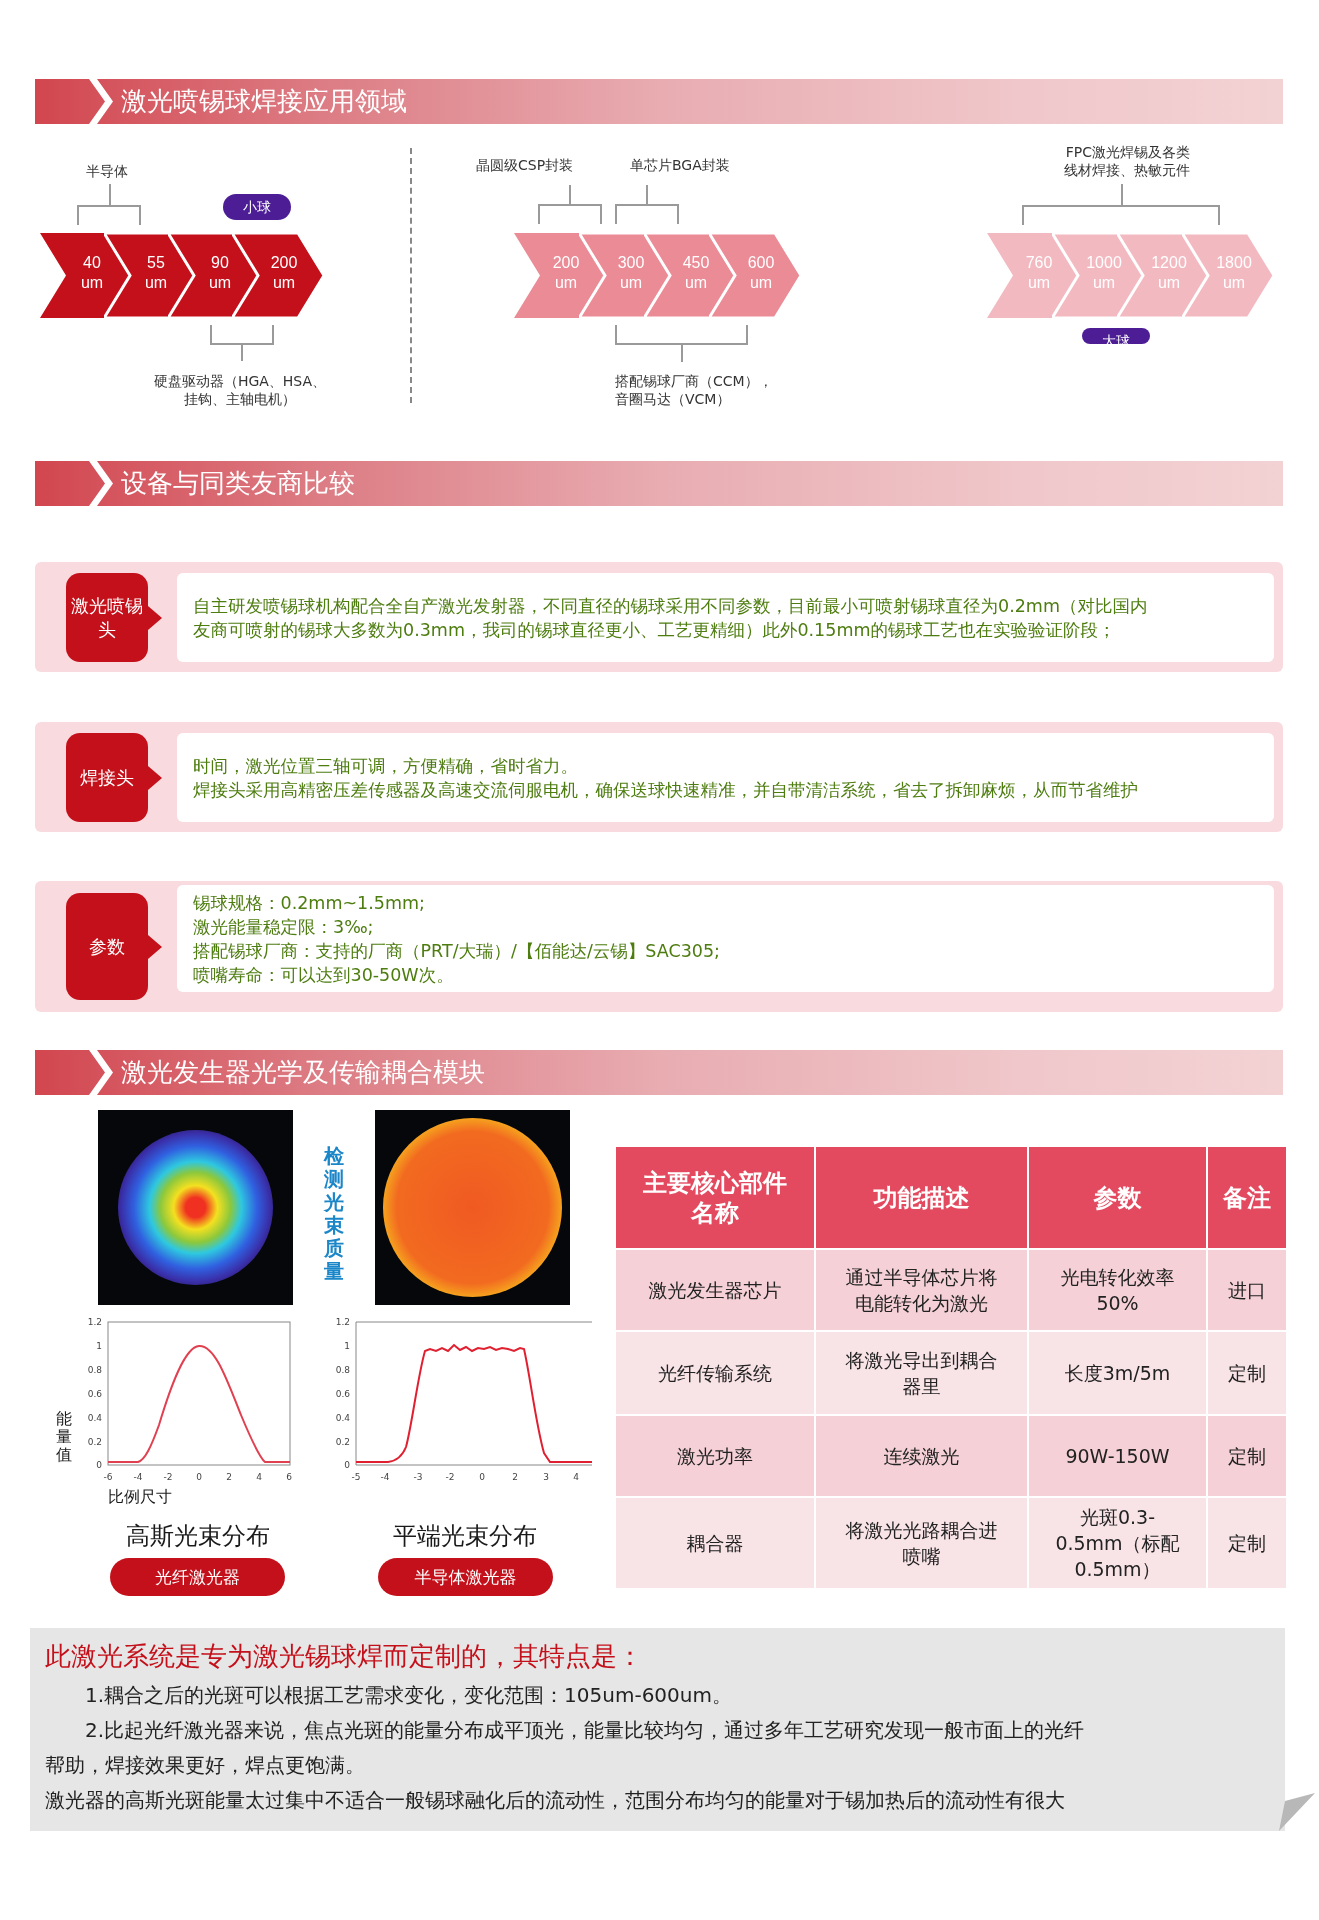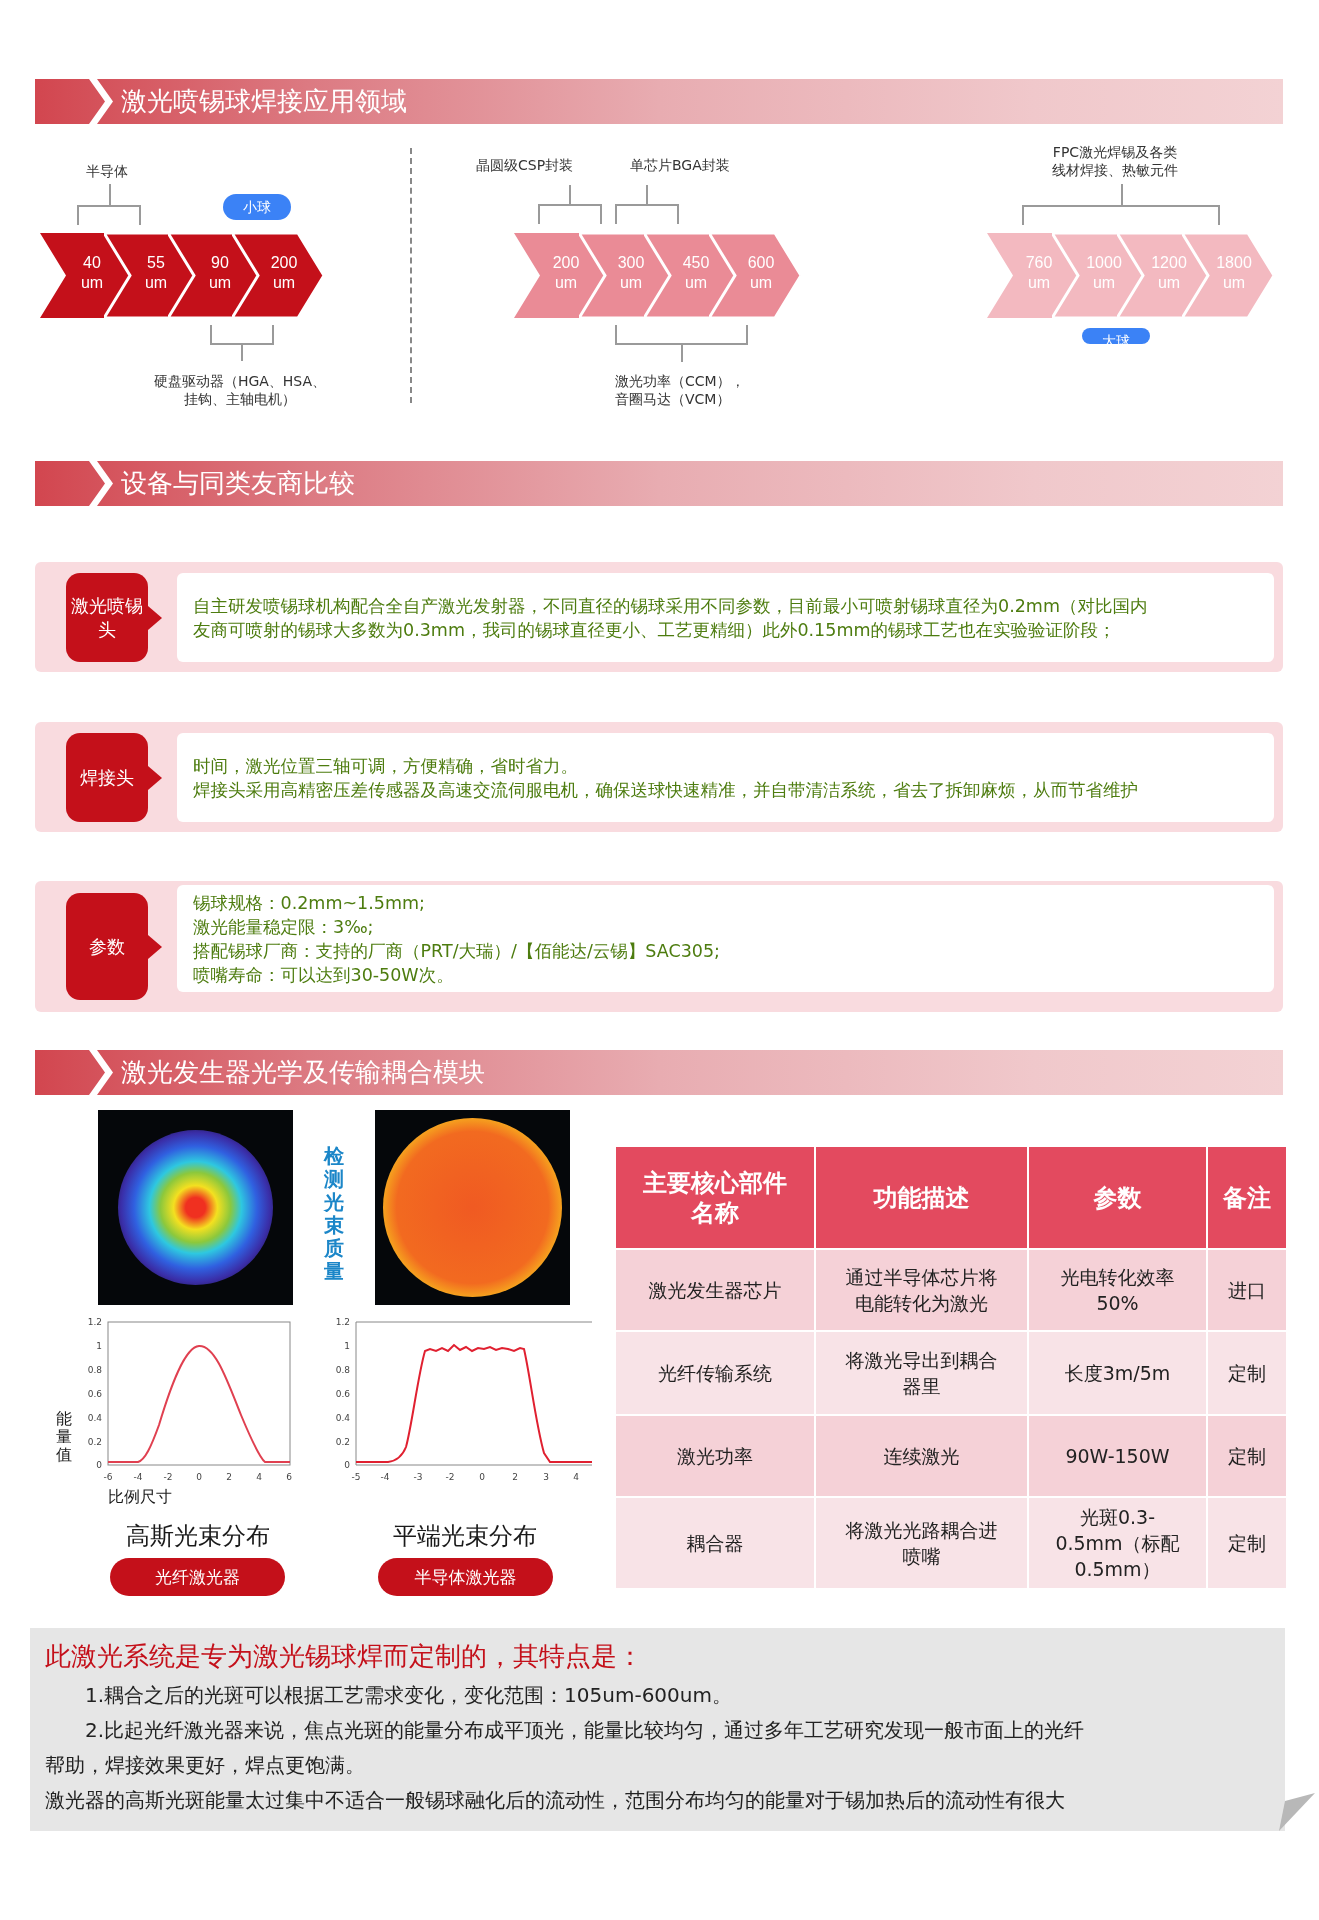--- a/index.html
+++ b/index.html
@@ -15,21 +15,21 @@
   
   .chev-row { position: absolute; top: 233px; height: 85px; }
   .chev { position: absolute; top: 0; width: 90px; height: 85px; }
   .chev svg { position: absolute; left: 0; top: 0; }
   .chev .lbl { position: absolute; left: 22px; width: 60px; top: 20px; text-align: center; color: #fff; font-size: 16px; line-height: 20px; font-family: "Liberation Sans", sans-serif; }
   .bracket { position: absolute; border: 2px solid #9a9a9a; }
   .bracket.top { border-bottom: none; height: 20px; }
   .bracket.bot { border-top: none; height: 20px; }
   .stem { position: absolute; width: 2px; background: #9a9a9a; }
   .cap { position: absolute; font-size: 14px; color: #333; text-align: center; line-height: 18px; white-space: nowrap; }
-  .pill { position: absolute; background: #3b82f6; color: #fff; border-radius: 14px; text-align: center; font-size: 14px; }
+  .pill { position: absolute; background: #4c1d95; color: #fff; border-radius: 14px; text-align: center; font-size: 14px; }
   .vdash { position: absolute; left: 410px; top: 148px; height: 255px; border-left: 2px dashed #888; }
 
   
   .card { position: absolute; left: 35px; width: 1248px; background: #f9dbdf; border-radius: 6px; }
   .card .tab { position: absolute; left: 31px; width: 82px; background: #c4101a; border-radius: 14px; color: #fff; font-size: 18px; display: flex; align-items: center; justify-content: center; text-align: center; line-height: 24px; }
   .card .tab-notch { position: absolute; left: 113px; width: 0; height: 0; border-top: 12px solid transparent; border-bottom: 12px solid transparent; border-left: 14px solid #c4101a; }
   .card .body { position: absolute; left: 142px; right: 9px; background: #fff; border-radius: 6px; font-size: 17.5px; line-height: 24px; color: #4d7c0f; padding: 0 16px; display: flex; flex-direction: column; justify-content: center; }
 
   
   .beam { position: absolute; width: 195px; height: 195px; background: #05070a; }
@@ -160,25 +160,25 @@
       </svg>
     <div class="lbl">
         <div>600</div>
         <div>um</div>
       </div>
   </div>
 </div>
 <div class="bracket bot" style="left:615px; top:325px; width:133px;"></div>
 <div class="stem" style="left:681px; top:344px; height:18px;"></div>
 <div class="cap" style="left:615px; top:372px; text-align:left;">
-  <div>激光功率（CCM），</div>
+  <div>搭配锡球厂商（CCM），</div>
   <div>音圈马达（VCM）</div>
 </div>
 
-<div class="cap" style="left:1040px; top:143px; width:150px;">
+<div class="cap" style="left:1040px; top:143px; width:150px;text-align:right;">
   <div>FPC激光焊锡及各类</div>
   <div>线材焊接、热敏元件</div>
 </div>
 <div class="stem" style="left:1121px; top:184px; height:22px;"></div>
 <div class="bracket top" style="left:1022px; top:205px; width:198px;"></div>
 
 <div class="chev-row" style="left:987px;">
   <div class="chev" style="left:0px;">
     <svg width="92" height="85" viewBox="0 0 92 85">
         <polygon points="0,0 66,0 92,42.5 66,85 0,85 26,42.5" fill="#f3b9c0"></polygon>

